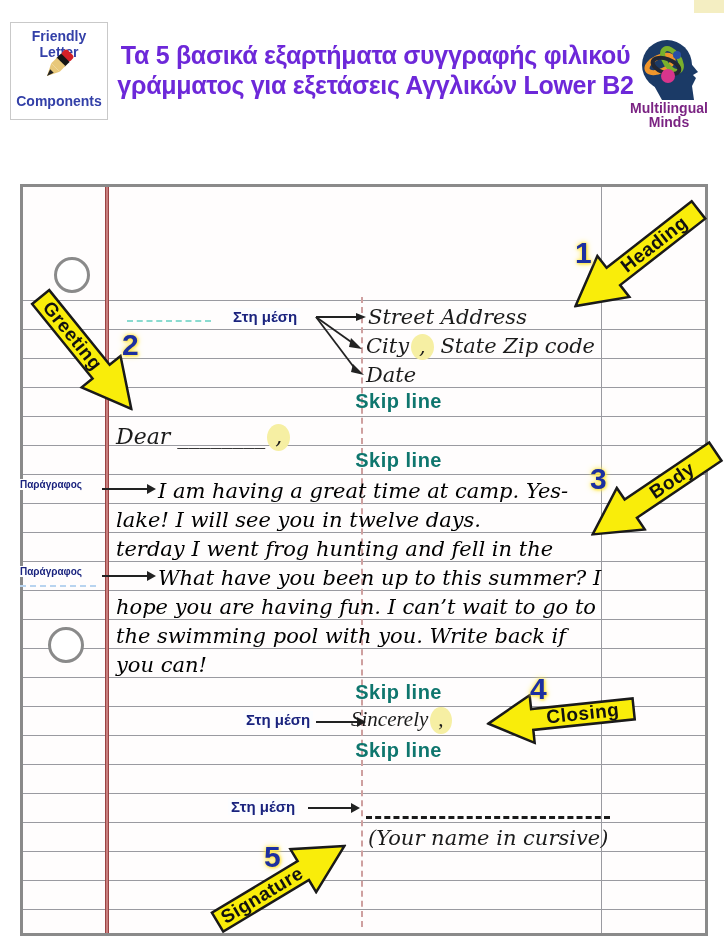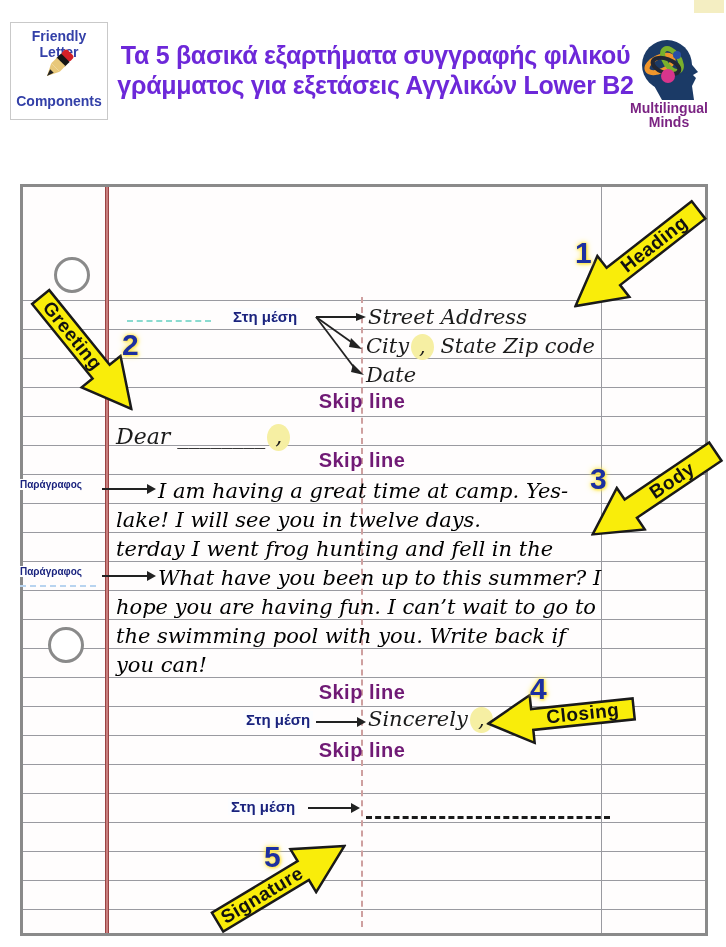--- a/index.html
+++ b/index.html
@@ -27,22 +27,22 @@
   .center-dash{position:absolute;left:338px;top:110px;bottom:6px;width:0;border-left:2px dashed #cfa0a0;}
   .right-line{position:absolute;left:578px;top:0;bottom:0;width:1px;background:#9a9aa0;}
   .hole{position:absolute;width:30px;height:30px;border:3px solid #8a8a8a;border-radius:50%;background:#fff;}
   
   .cursive{position:absolute;font-family:"DejaVu Serif",serif;font-style:italic;color:#1b1b1b;
            font-size:21px;white-space:nowrap;z-index:3;}
   .bodytext{position:absolute;left:116px;width:492px;font-family:"DejaVu Serif",serif;font-style:italic;
             color:#000000;font-size:21px;line-height:29px;z-index:3;}
   .bodytext span{display:block;white-space:nowrap;}
   .bodytext span:first-child{padding-left:42px;}
-  .skip{position:absolute;left:282px;width:160px;text-align:center;font-size:20px;font-weight:bold;
-        color:#701a75;z-index:3;letter-spacing:0.5px;}
+  .skip{position:absolute;left:282px;width:160px;text-align:right;font-size:20px;font-weight:bold;
+        color:#0f766e;z-index:3;letter-spacing:0.5px;}
   .note{position:absolute;font-size:15px;font-weight:bold;color:#1a237e;background:#fcfdff;
         padding:0 3px;z-index:3;white-space:nowrap;}
   .para-note{position:absolute;left:20px;font-size:10px;font-weight:bold;color:#1a237e;background:#fff;
              z-index:3;white-space:nowrap;}
   .hl-comma{display:inline-block;background:#f6efa3;border-radius:50%;padding:0 8px 2px 8px;margin-left:2px;}
   .teal-dash{position:absolute;left:127px;top:320px;width:84px;border-top:2px dashed #8adbd0;z-index:2;}
   .blue-dash{position:absolute;left:20px;top:585px;width:76px;border-top:2px dashed #b8d4f0;z-index:2;}
   .sig-dashes{position:absolute;left:366px;top:801px;width:244px;height:15px;
               border-bottom:3px dashed #1a1a1a;z-index:3;}
   
@@ -149,27 +149,28 @@
     <span>What have you been up to this summer? I</span>
     <span>hope you are having fun. I can’t wait to go to</span>
     <span>the swimming pool with you.  Write back if</span>
     <span>you can!</span>
   </div>
 
   <div class="skip" style="top:681px;">Skip line</div>
 
   <div class="note" style="left:243px;top:711px;">Στη μέση</div>
   <div class="arr-line" style="left:316px;top:721px;width:42px;"></div>
-  <div class="cursive" style="left:368px;top:707px;"><span>Sincerely</span><span class="hl-comma">,</span></div>
+  <div class="cursive" style="left:351px;top:707px;font-family:Liberation Serif, serif;"><span>Sincerely</span><span class="hl-comma">,</span></div>
 
   <div class="skip" style="top:739px;">Skip line</div>
 
   <div class="note" style="left:228px;top:798px;">Στη μέση</div>
   <div class="arr-line" style="left:308px;top:807px;width:44px;"></div>
   <div class="sig-dashes"></div>
+  <div class="cursive" style="left:368px;top:826px;">(Your name in cursive)</div>
 
   <div class="callout" style="left:557px;top:230px;width:160px;height:56px;transform:rotate(-38deg);">
     <svg width="160" height="56" viewBox="0 0 160 56">
       <polygon points="2,28 50,2 50,17 158,17 158,39 50,39 50,54" fill="#f9ed0a" stroke="#1a1a1a" stroke-width="2.5"></polygon>
     </svg>
     <div class="lbl lbl-left">Heading</div>
   </div>
   <div class="num" style="left:575px;top:236px;">1</div>
 
   <div class="callout" style="left:12px;top:326px;width:148px;height:54px;transform:rotate(51deg);">

